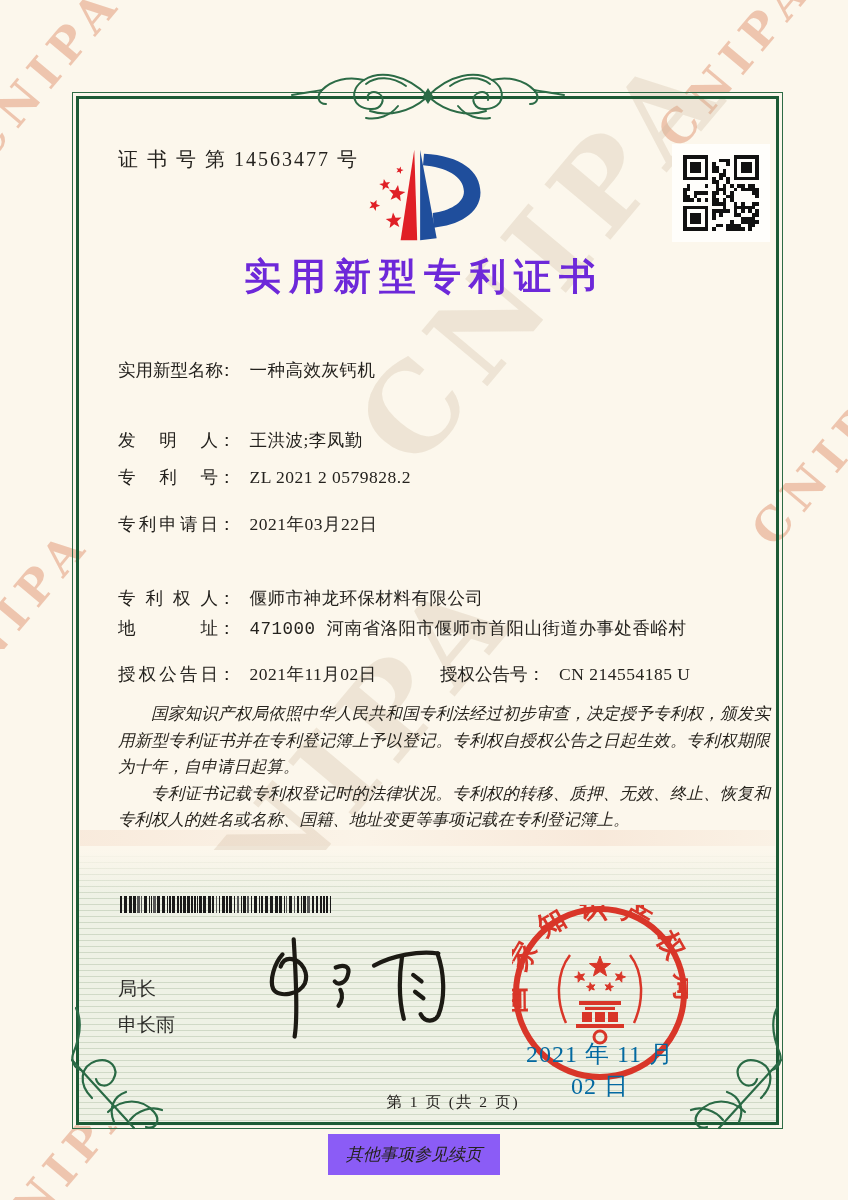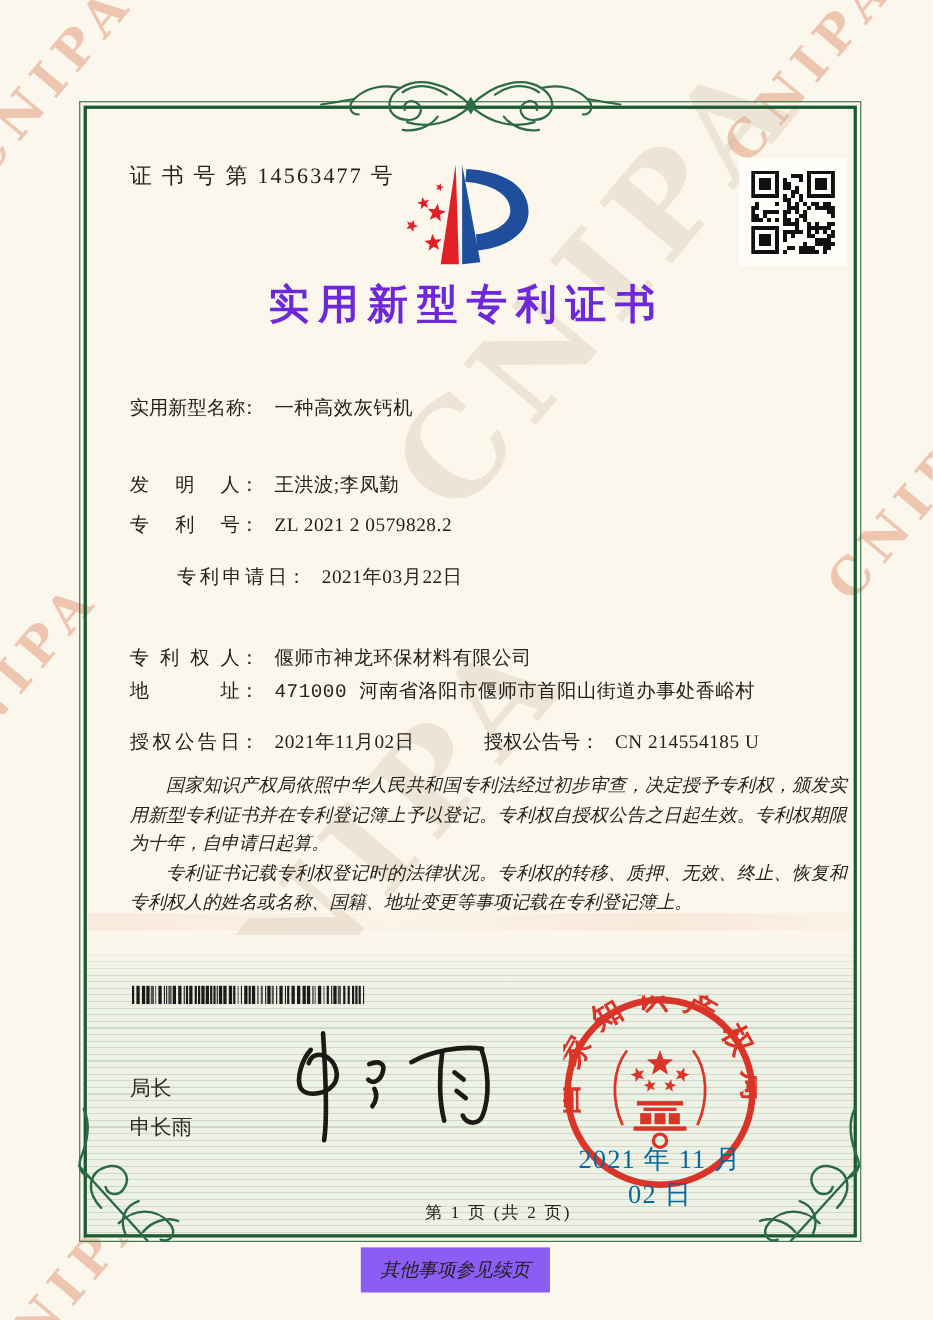--- a/index.html
+++ b/index.html
@@ -274,21 +274,21 @@
 
   <div class="frow" style="top:358px;">
     <span class="flabel">实用新型名称</span><span>：</span><span class="fvalue">一种高效灰钙机</span>
   </div>
   <div class="frow" style="top:428px;">
     <span class="flabel">发明人</span><span>：</span><span class="fvalue">王洪波;李凤勤</span>
   </div>
   <div class="frow" style="top:465px;">
     <span class="flabel">专利号</span><span>：</span><span class="fvalue">ZL 2021 2 0579828.2</span>
   </div>
-  <div class="frow" style="top:512px;margin-left:43px;">
+  <div class="frow" style="top:512px;">
     <span class="flabel">专利申请日</span><span>：</span><span class="fvalue">2021年03月22日</span>
   </div>
   <div class="frow" style="top:586px;">
     <span class="flabel">专利权人</span><span>：</span><span class="fvalue">偃师市神龙环保材料有限公司</span>
   </div>
   <div class="frow" style="top:616px;font-family:Liberation Mono, monospace;">
     <span class="flabel">地址</span><span>：</span><span class="fvalue">471000 河南省洛阳市偃师市首阳山街道办事处香峪村</span>
   </div>
   <div class="frow" style="top:662px;">
     <span class="flabel">授权公告日</span><span>：</span><span class="fvalue">2021年11月02日</span>

